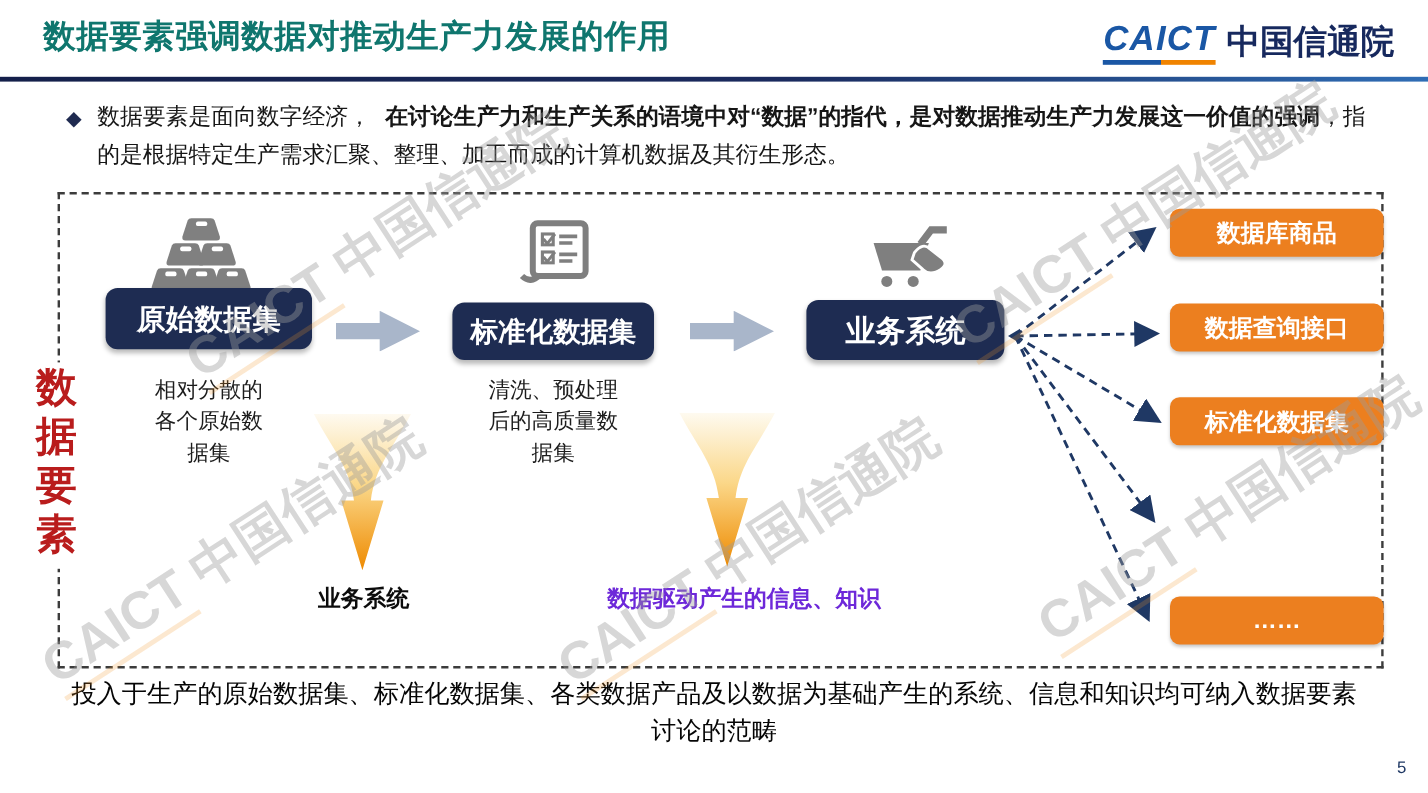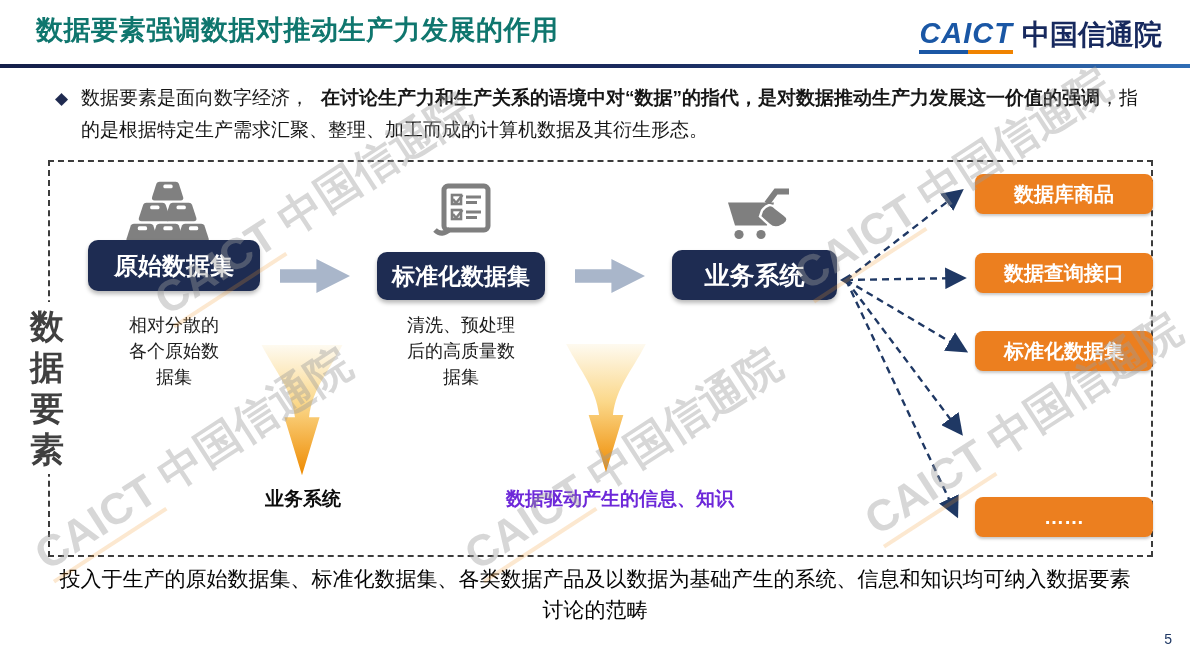--- a/index.html
+++ b/index.html
@@ -22,22 +22,22 @@
          color:#161616;}
   .intro .diamond{position:absolute;left:0;top:1px;font-size:17px;color:#1f2a50;}
   .intro .text{display:block;padding-left:26px;}
   .intro b{font-weight:800;margin-left:12px;}
 
   
   .frame{position:absolute;left:48px;top:160px;width:1105px;height:397px;
          border:2px dashed #3c3c3c;box-sizing:border-box;background:#fff;}
 
   .side-label{position:absolute;left:26px;top:302px;width:42px;background:#fff;
-              font-size:34px;font-weight:600;line-height:41px;color:#404040;
-              text-align:center;z-index:4;padding:4px 0;}
+              font-size:34px;font-weight:600;line-height:41px;color:#b91c1c;
+              text-align:center;z-index:4;padding:4px 0;font-family:Liberation Mono, monospace;}
 
   
   .stage-box{position:absolute;background:var(--stage-box,#1e2c52);color:#fff;
              border-radius:10px;display:flex;align-items:center;justify-content:center;
              font-weight:800;box-shadow:0 3px 4px rgba(0,0,0,.28);z-index:3;}
   .stage-desc{position:absolute;font-size:18px;line-height:26px;color:#1c1c1c;
               text-align:center;z-index:3;}
   .stage-icon{position:absolute;z-index:3;}
   .flow-arrow{position:absolute;width:70px;height:34px;background:var(--flow-arrow,#a9b6ca);
               clip-path:polygon(0% 30%,52% 30%,52% 0%,100% 50%,52% 100%,52% 70%,0% 70%);z-index:3;}

